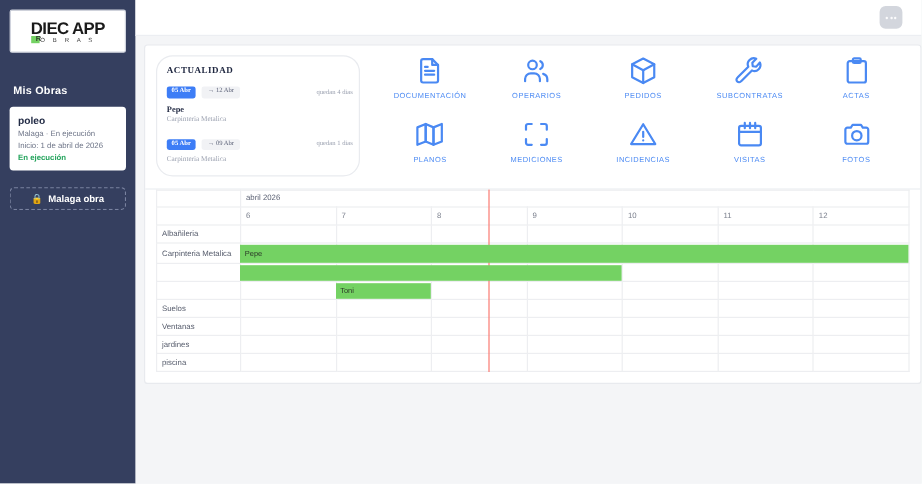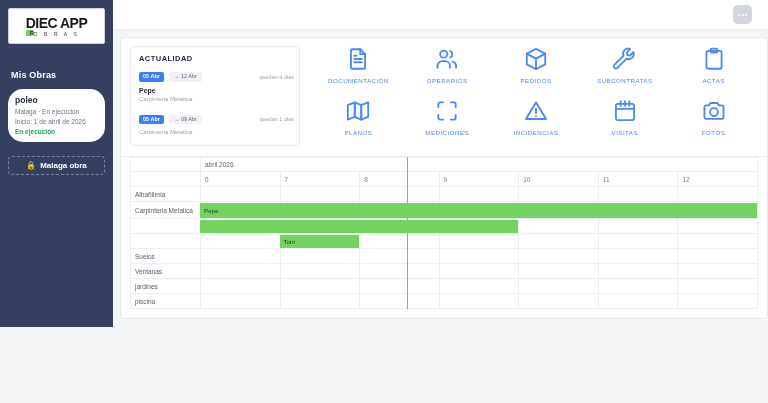--- a/index.html
+++ b/index.html
@@ -6,21 +6,21 @@
   html, body {
     width: 768px; height: 403px;
     font-family: "Liberation Sans", sans-serif;
     background: #f4f5f7;
     overflow: hidden;
   }
   .app { display: flex; width: 768px; height: 403px; position: relative; }
 
   
   .sidebar {
-    width: 113px; min-width: 113px; height: 327px;
+    width: 113px; min-width: 113px; height: 403px;
     background: #353f5f;
     padding: 8px 8px 0 8px;
     position: relative;
   }
   .logo-box {
     background: #ffffff;
     border: 1px solid #cfd3dd;
     border-radius: 2px;
     height: 36px;
     display: flex; flex-direction: column;
@@ -34,21 +34,21 @@
   .logo-main .bar { letter-spacing: -1px; }
   .logo-sub {
     font-size: 5px; letter-spacing: 2.6px; color: #3a3a3a;
     margin-top: 2px; line-height: 1;
   }
   .side-title {
     color: #ffffff; font-size: 9px; font-weight: bold;
     margin: 0 0 9px 3px; letter-spacing: 0.2px;
   }
   .obra-card {
-    background: #ffffff; border-radius: 15px;
+    background: #ffffff; border-radius: 3px;
     padding: 6px 7px 7px 7px; margin-bottom: 14px;
   }
   .obra-name {
     font-size: 8.5px; font-weight: bold; color: #222b45;
     margin-bottom: 2px;
   }
   .obra-meta {
     font-size: 6.5px; color: #6d7487; line-height: 1.55;
   }
   .obra-status {
@@ -92,22 +92,23 @@
     border: 1px solid #e8eaee;
     border-radius: 3px;
     margin: 7px 0 0 7px;
     width: 648px;
   }
   .card-top { display: flex; padding: 8px 9px 10px 9px; }
 
   
   .actualidad {
     width: 170px; min-width: 170px;
-    border: 1px solid #e9ebef; border-radius: 3px;
+    border: 1px solid #e9ebef; border-radius: 14px;
     padding: 7px 5px 8px 8px;
+    font-family: Liberation Serif, serif;
   }
   .act-title {
     font-size: 7.5px; font-weight: bold; color: #1f2740;
     letter-spacing: 0.45px; margin-bottom: 9px;
   }
   .act-item { margin-bottom: 2px; }
   .act-row { display: flex; align-items: center; }
   .badge {
     background: #3d7df6; color: #ffffff;
     font-size: 5.5px; font-weight: bold;

